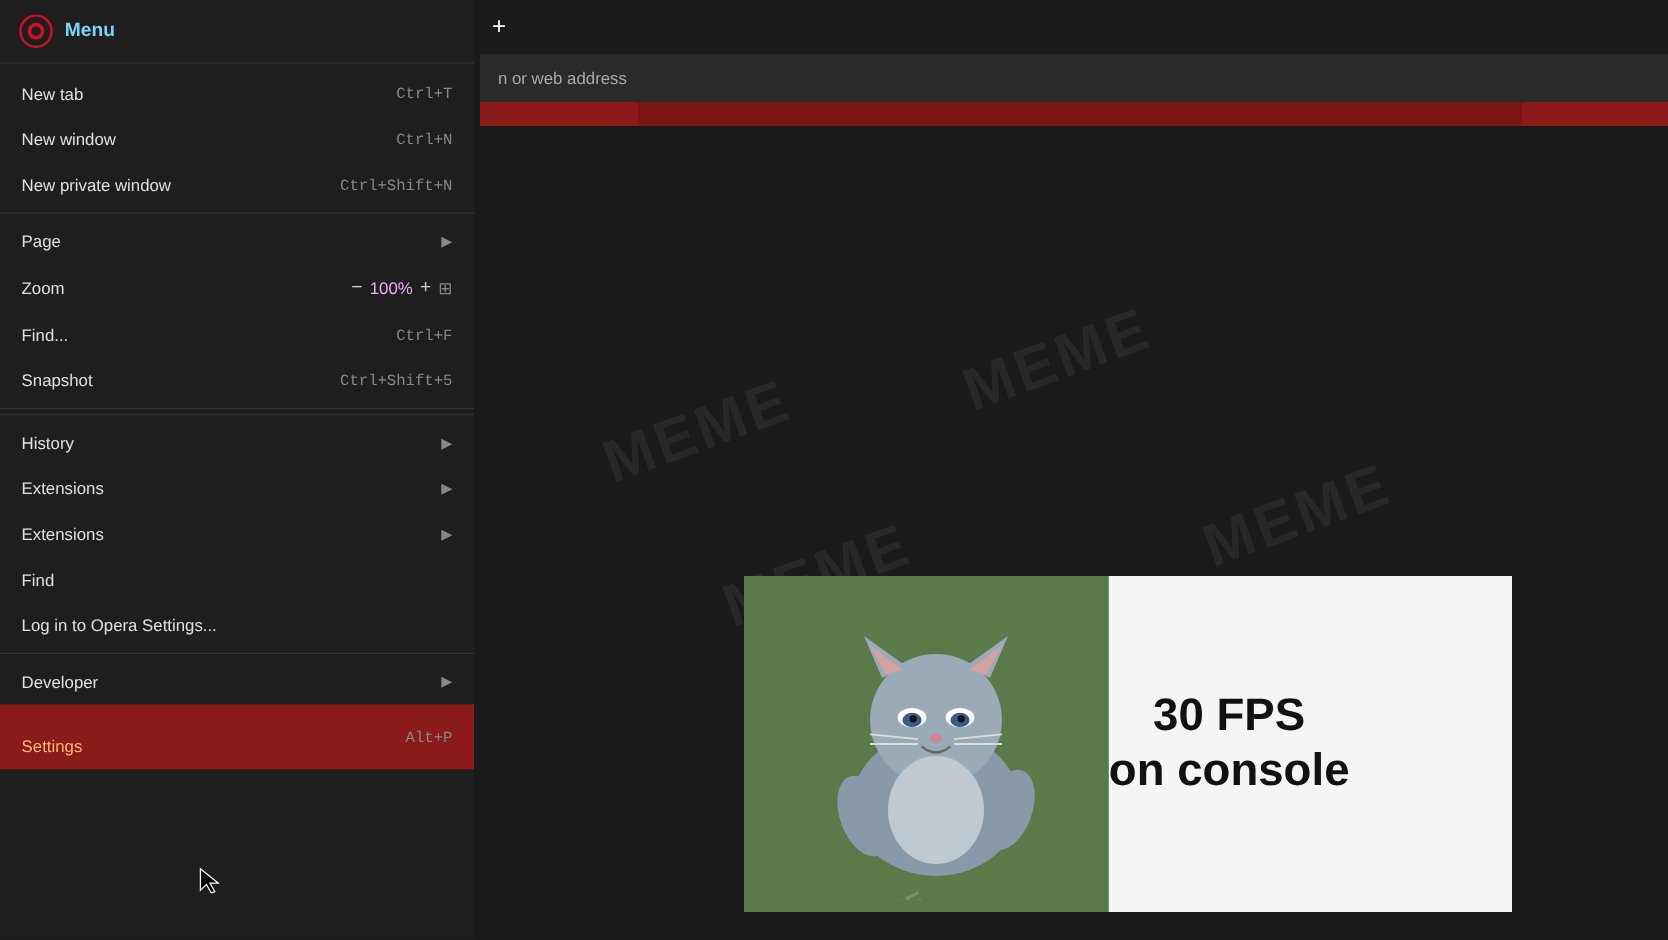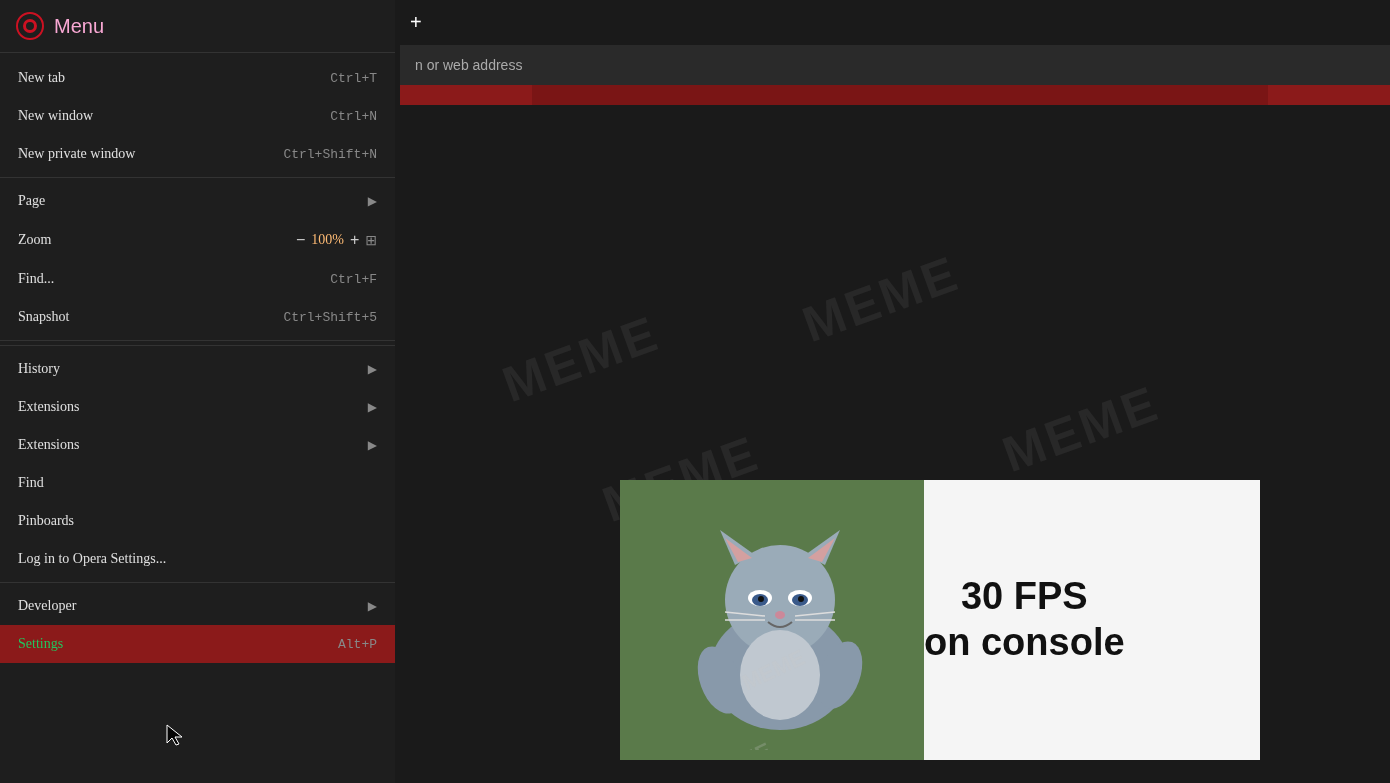--- a/index.html
+++ b/index.html
@@ -160,23 +160,23 @@
       flex-shrink: 0;
     }
 
     .opera-logo-inner {
       width: 14px; height: 14px;
       border-radius: 50%;
       border: 3px solid #cc1122;
     }
 
     .menu-title {
-      color: #f9a8d4;
-      font-size: 20px;
-      font-weight: 400;
+      color: #7dd3fc;
+      font-size: 16px;
+      font-weight: 700;
     }
 
     .menu-items {
       flex: 1;
       overflow-y: auto;
       padding: 6px 0;
     }
 
     .menu-item {
       display: flex;
@@ -187,26 +187,26 @@
       font-size: 14px;
       cursor: pointer;
       position: relative;
     }
 
     .menu-item.active {
       background: #8b1a1a;
     }
 
     .menu-item.active .menu-item-label {
-      color: #22c55e;
+      color: #fdba74;
+      margin-top: 16px;
     }
 
     .menu-item-label {
       color: #e0e0e0;
-      font-family: Liberation Serif, serif;
     }
 
     .menu-item-shortcut {
       color: #888;
       font-size: 13px;
       font-family: Liberation Mono, monospace;
     }
 
     .menu-item-arrow {
       color: #888;
@@ -219,21 +219,21 @@
       margin: 4px 0;
     }
 
     .zoom-control {
       display: flex;
       align-items: center;
       gap: 6px;
     }
 
     .zoom-minus { color: #ccc; font-size: 16px; }
-    .zoom-value { color: #fdba74; font-size: 14px; font-family: Liberation Serif, serif; }
+    .zoom-value { color: #f0abfc; font-size: 14px; }
     .zoom-plus { color: #ccc; font-size: 16px; }
     .zoom-fit { color: #888; font-size: 14px; }
   </style>
 </head>
 <body>
 
 <div class="browser-bg"></div>
 
 <div class="tab-bar">
   <span class="tab-add-btn">+</span>
@@ -376,23 +376,20 @@
 
     <div class="menu-item">
       <span class="menu-item-label">Extensions</span>
       <span class="menu-item-arrow">▶</span>
     </div>
 
     <div class="menu-item">
       <span class="menu-item-label">Find</span>
     </div>
 
-    <div class="menu-item">
-      <span class="menu-item-label">Pinboards</span>
-    </div>
 
     <div class="menu-item">
       <span class="menu-item-label">Log in to Opera Settings...</span>
     </div>
 
     <div class="menu-divider"></div>
 
     <div class="menu-item">
       <span class="menu-item-label">Developer</span>
       <span class="menu-item-arrow">▶</span>

